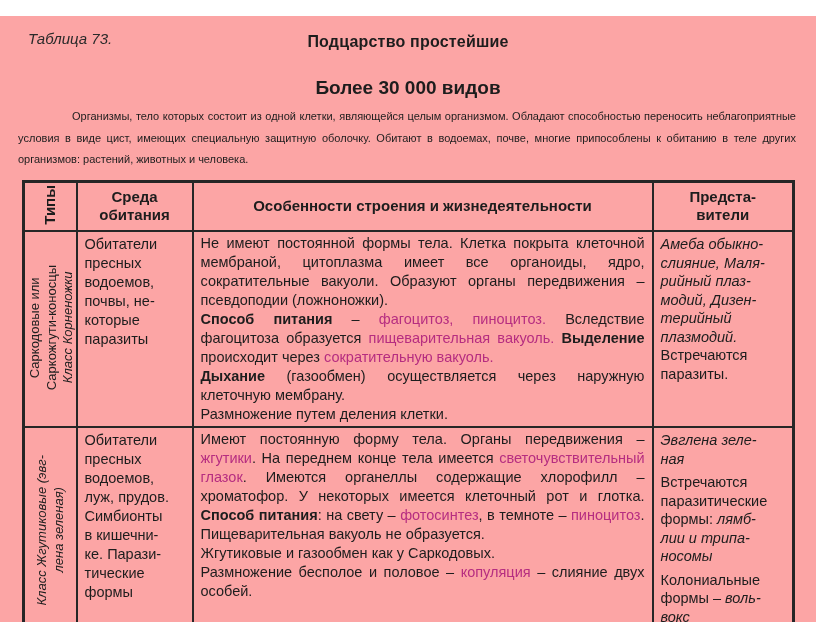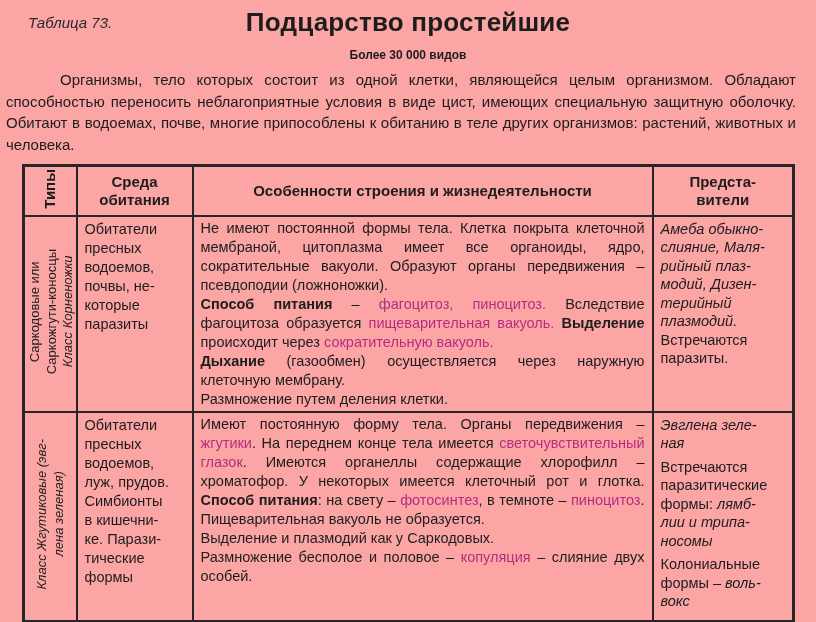--- a/index.html
+++ b/index.html
@@ -9,30 +9,30 @@
     font-family:"Liberation Sans", sans-serif;
     color:#1d1d1d;
   }
   .page { position:relative; width:816px; height:622px; background:#fca5a5; }
 
   .tbl-label {
     position:absolute; left:28px; top:14px;
     font-style:italic; font-size:15px; color:#2a2a2a;
   }
   .title {
-    margin:0; padding-top:7px; text-align:center;
-    font-size:26px; font-weight:700; letter-spacing:.2px;
+    margin:16px; padding-top:17px; text-align:center;
+    font-size:16px; font-weight:700; letter-spacing:.2px;
   }
   .subtitle {
     margin:0; padding-top:10px; text-align:center;
-    font-size:12px; font-weight:700;
+    font-size:19px; font-weight:700;
   }
   .intro {
-    margin:7px 20px 0 6px;
-    font-size:15px; line-height:21.5px;
+    margin:7px 20px 0 18px;
+    font-size:11px; line-height:21.5px;
     text-align:justify; text-indent:54px;
   }
 
   table.main {
     border-collapse:collapse; table-layout:fixed;
     margin:9px 0 0 22px; width:770px;
     border:3px solid #262626;
   }
   td, th { border:2px solid #262626; vertical-align:top; overflow:hidden; }
   tr.hdr  { height:50px; }
@@ -134,21 +134,21 @@
             <div class="line"><span>водоемов,</span></div>
             <div class="line"><span>луж, прудов.</span></div>
             <div class="line"><span>Симбионты</span></div>
             <div class="line"><span>в кишечни-</span></div>
             <div class="line"><span>ке. Парази-</span></div>
             <div class="line"><span>тические</span></div>
             <div class="line"><span>формы</span></div>
           </td>
         <td class="features">
             <div class="line"><span>Имеют постоянную форму тела. Органы передвижения – </span><span class="p">жгутики</span><span>. На переднем конце тела имеется </span><span class="p">светочувствительный глазок</span><span>. Имеются органеллы содержащие хлорофилл – хроматофор. У некоторых имеется клеточный рот и глотка. </span><span class="b">Способ питания</span><span>: на свету – </span><span class="p">фотосинтез</span><span>, в темноте – </span><span class="p">пиноцитоз</span><span>. Пищеварительная вакуоль не образуется.</span></div>
-            <div class="line"><span>Выделение и плазмодий как у Саркодовых.</span></div>
+            <div class="line"><span>Жгутиковые и газообмен как у Саркодовых.</span></div>
             <div class="line"><span>Размножение бесполое и половое – </span><span class="p">копуляция</span><span> – слияние двух особей.</span></div>
           </td>
         <td class="repr">
             <div class="line"><span class="i">Эвглена зеле-</span></div>
             <div class="line"><span class="i">ная</span></div>
             <div class="line gap"><span>Встречаются</span></div>
             <div class="line"><span>паразитические</span></div>
             <div class="line"><span>формы: </span><span class="i">лямб-</span></div>
             <div class="line"><span class="i">лии и трипа-</span></div>
             <div class="line"><span class="i">носомы</span></div>

